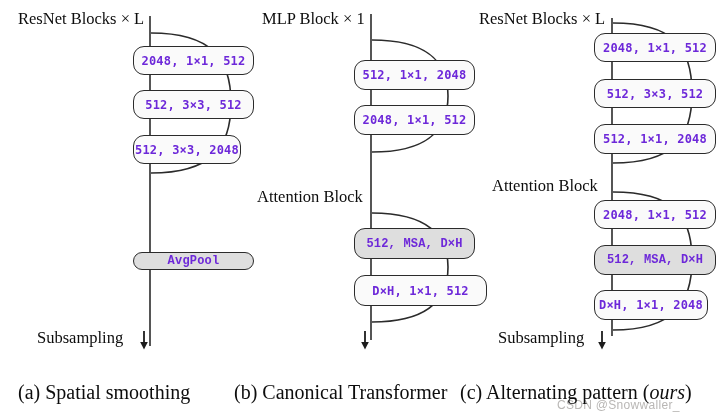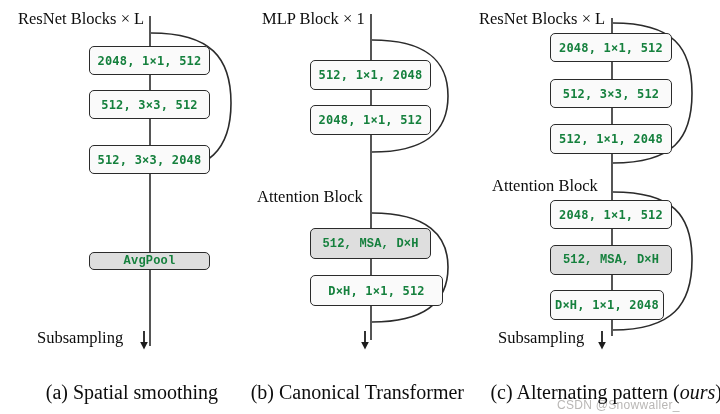--- a/index.html
+++ b/index.html
@@ -3,32 +3,32 @@
 <meta charset="utf-8">
 <style>
   html,body { margin:0; padding:0; background:#ffffff; }
   .canvas {
     position:relative; width:720px; height:414px; background:#ffffff;
     font-family:"Liberation Serif", serif; overflow:hidden;
   }
   svg.wires { position:absolute; left:0; top:0; z-index:1; }
   .box {
     position:absolute; box-sizing:border-box; z-index:2;
-    border:1.5px solid #2b2b2b; border-radius:5px; background:#fafafa;
+    border:1.5px solid #2b2b2b; border-radius:11px; background:#fafafa;
     display:flex; align-items:center; justify-content:center;
     font-family:"DejaVu Sans Mono", monospace; font-size:12px; font-weight:600;
-    color:#15803d; letter-spacing:0.2px; white-space:nowrap;
+    color:#6d28d9; letter-spacing:0.2px; white-space:nowrap;margin-left:44px;
   }
   .box.gray { background:#dedede;font-family:Liberation Mono, monospace; }
   .lbl {
     position:absolute; z-index:2; font-size:16.5px; color:#0d0d0d; white-space:nowrap;
   }
   .caption {
     position:absolute; top:381px; z-index:3; font-size:20px; color:#0d0d0d;
-    text-align:right; white-space:nowrap;
+    text-align:left; white-space:nowrap;
   }
   .caption .em { font-style:italic; }
   .watermark {
     position:absolute; left:557px; top:398px; z-index:1;
     font-family:"Liberation Sans", sans-serif; font-size:12px;
     color:#b9b7b5; white-space:nowrap; letter-spacing:0.3px;
   }
 </style>
 </head>
 <body>
@@ -58,21 +58,21 @@
     <g>
       <path d="M602,331 L602,344" stroke="#1c1c1c" stroke-width="1.8" fill="none"></path>
       <path d="M598.2,342 L605.8,342 L602,349.5 Z" fill="#1c1c1c" stroke="none"></path>
     </g>
   </svg>
 
   <div class="lbl" style="left:18px; top:9px">ResNet Blocks × L</div>
 
   <div class="box" style="left:89px; top:46px; width:121px; height:29px">2048, 1×1, 512</div>
   <div class="box" style="left:89px; top:90px; width:121px; height:29px">512, 3×3, 512</div>
-  <div class="box" style="left:89px; top:145px; width:121px; height:29px">512, 3×3, 2048</div>
+  <div class="box" style="left:89px; top:135px; width:108px; height:29px">512, 3×3, 2048</div>
 
 
   <div class="box gray" style="left:89px; top:252px; width:121px; height:18px">AvgPool</div>
 
   <div class="lbl" style="left:37px; top:328px">Subsampling</div>
 
   <div class="caption" style="left:18px; width:200px">(a) Spatial smoothing</div>
 
   <div class="lbl" style="left:262px; top:9px">MLP Block × 1</div>
 

